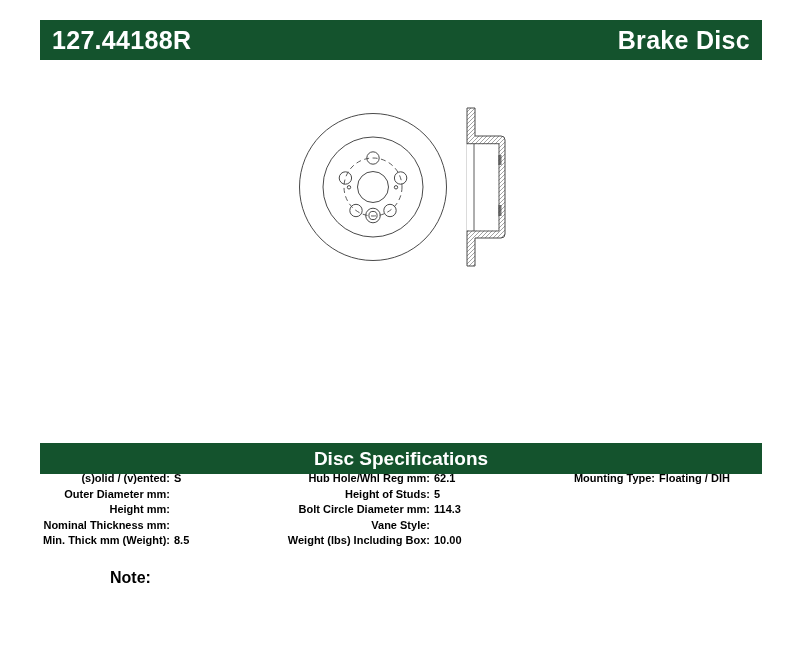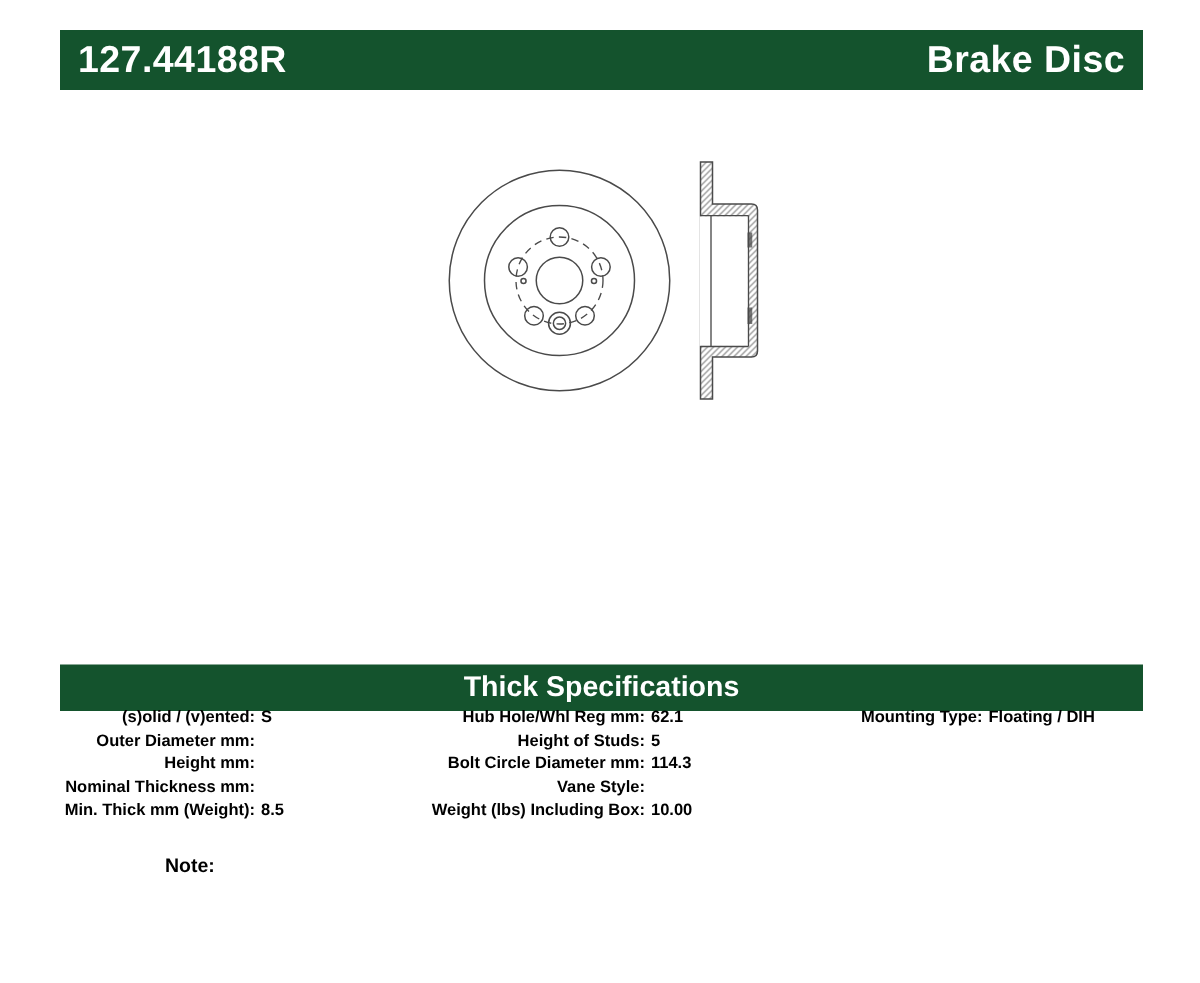--- a/index.html
+++ b/index.html
@@ -19,21 +19,21 @@
   .spec-col { position:absolute; top:471px; font-size:11px; line-height:15.5px; }
   #spec-col-1 { left:40px;  width:210px; }
   #spec-col-2 { left:240px; width:260px; }
   #spec-col-3 { left:455px; width:300px; }
   .spec-row { display:flex; white-space:nowrap; }
   .spec-label { text-align:right; }
   #spec-col-1 .spec-label { flex:0 0 130px; }
   #spec-col-2 .spec-label { flex:0 0 190px; }
   #spec-col-3 .spec-label { flex:0 0 200px;padding-left:32px; }
   .spec-value { margin-left:4px; }
-  #note { position:absolute; left:95px; top:569px; font-size:13px;padding-left:15px; }
+  #note { position:absolute; left:95px; top:569px; font-size:16px;padding-left:15px; }
   #drawing { position:absolute; left:280px; top:95px; }
 </style>
 </head>
 <body>
 
 <div id="page">
 
   <div class="bar" id="header-bar">
     <span>127.44188R</span>
     <span>Brake Disc</span>
@@ -71,21 +71,21 @@
         <path d="M187,136 H219"></path>
         <path d="M194,48.7 V136"></path>
         <path d="M219,48.7 V136"></path>
       </g>
       <rect x="218.3" y="60" width="3.2" height="10" fill="#4a4a4a" opacity="0.75"></rect>
       <rect x="218.3" y="110" width="3.2" height="11" fill="#4a4a4a" opacity="0.75"></rect>
     </g>
   </svg>
 
   <div class="bar" id="spec-bar">
-    <span>Thick Specifications</span>
+    <span>Disc Specifications</span>
   </div>
 
   <div class="spec-col" id="spec-col-1">
     <div class="spec-row">
       <span class="spec-label">(s)olid / (v)ented:</span>
       <span class="spec-value">S</span>
     </div>
     <div class="spec-row">
       <span class="spec-label">Outer Diameter mm:</span>
       <span class="spec-value"></span>

